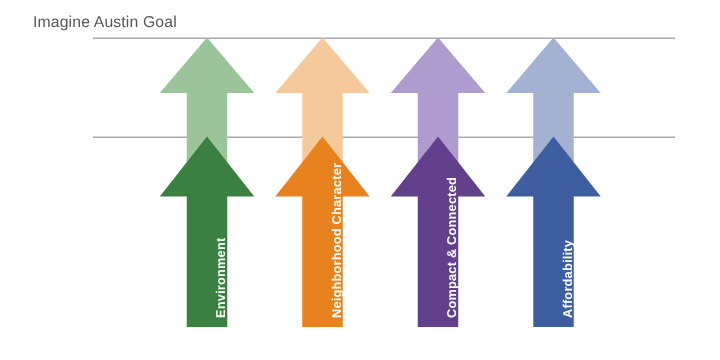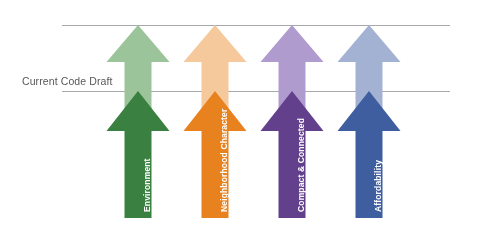--- a/index.html
+++ b/index.html
@@ -60,23 +60,23 @@
     transform-origin: 0 0;
     transform: rotate(-90deg);
     pointer-events: none;
   }
 </style>
 </head>
 <body>
 
 <div id="stage">
 
+  <div class="ref-label" style="left:22px; top:9px;">Imagine Austin Goal</div>
   <div class="ref-line" style="left:62px; top:25px; width:388px;"></div>
 
-  <div class="ref-label" style="left:22px; top:75px;">Current Code Draft</div>
   <div class="ref-line" style="left:62px; top:91px; width:388px;"></div>
 
   <div id="arrow-layer">
       <div class="arrow-group" style="left: 0px; width: 480px;">
         <div class="arrow arrow-light">
           <svg width="480" height="233" viewBox="0 0 480 233">
             <path d="M 138 25 L 169.5 62 L 151.5 62 L 151.5 131 L 124.5 131 L 124.5 62 L 106.5 62 Z" fill="#9BC49B"></path>
           </svg>
         </div>
         <div class="arrow arrow-dark">

